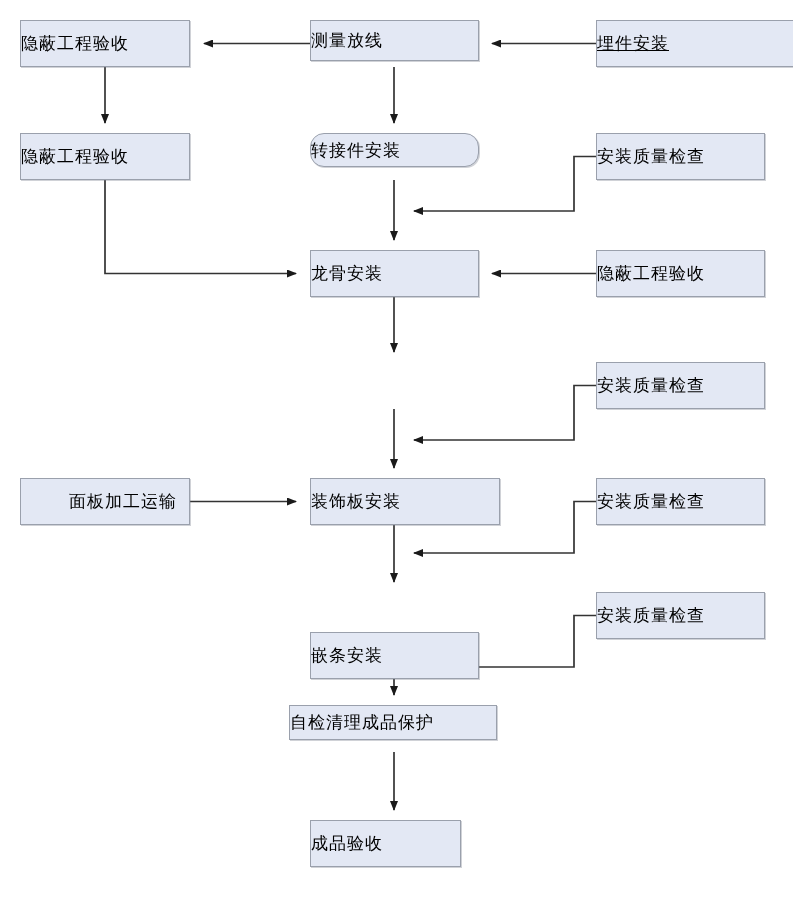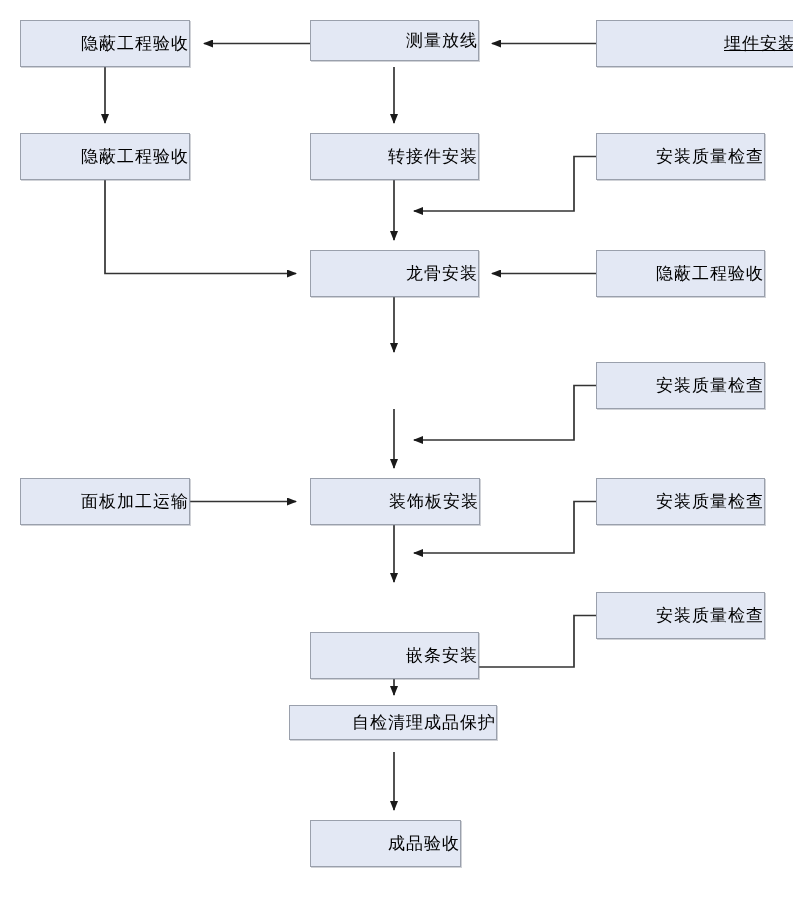--- a/index.html
+++ b/index.html
@@ -23,21 +23,21 @@
     top: 0;
     width: 793px;
     height: 900px;
     pointer-events: none;
   }
   .node {
     position: absolute;
     box-sizing: border-box;
     display: flex;
     align-items: center;
-    justify-content: flex-end;
+    justify-content: flex-start;
     background: #e3e8f4;
     border: 1px solid #9aa0ac;
     color: #000000;
     font-size: 17px;
     line-height: 1;
     letter-spacing: 1px;
     white-space: nowrap;
     box-shadow: 1px 1px 0 rgba(120,125,140,0.35);
   }
   .node-label {
@@ -103,21 +103,21 @@
   </div>
 
   <div class="node" style="left:596px; top:20px;  width:201px; height:47px;text-decoration:underline;">
     <span class="node-label">埋件安装</span>
   </div>
 
   <div class="node" style="left:20px;  top:133px; width:170px; height:47px;">
     <span class="node-label">隐蔽工程验收</span>
   </div>
 
-  <div class="node" style="left:310px; top:133px; width:169px; height:47px;">
+  <div class="node" style="left:310px; top:133px; width:169px; height:34px;border-radius:14px;">
     <span class="node-label">转接件安装</span>
   </div>
 
   <div class="node" style="left:596px; top:133px; width:169px; height:47px;">
     <span class="node-label">安装质量检查</span>
   </div>
 
   <div class="node" style="left:310px; top:250px; width:169px; height:47px;">
     <span class="node-label">龙骨安装</span>
   </div>
@@ -128,21 +128,21 @@
 
 
   <div class="node" style="left:596px; top:362px; width:169px; height:47px;">
     <span class="node-label">安装质量检查</span>
   </div>
 
   <div class="node" style="left:20px;  top:478px; width:170px; height:47px;padding-left:48px;">
     <span class="node-label">面板加工运输</span>
   </div>
 
-  <div class="node" style="left:310px; top:478px; width:170px; height:47px;">
+  <div class="node" style="left:310px; top:478px; width:190px; height:47px;">
     <span class="node-label">装饰板安装</span>
   </div>
 
   <div class="node" style="left:596px; top:478px; width:169px; height:47px;">
     <span class="node-label">安装质量检查</span>
   </div>
 
   <div class="node" style="left:310px; top:592px; width:169px; height:47px;margin-top:40px;">
     <span class="node-label">嵌条安装</span>
   </div>

